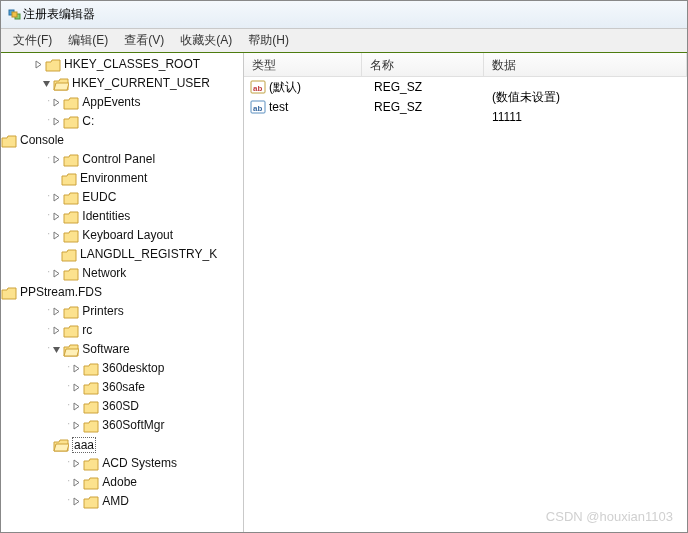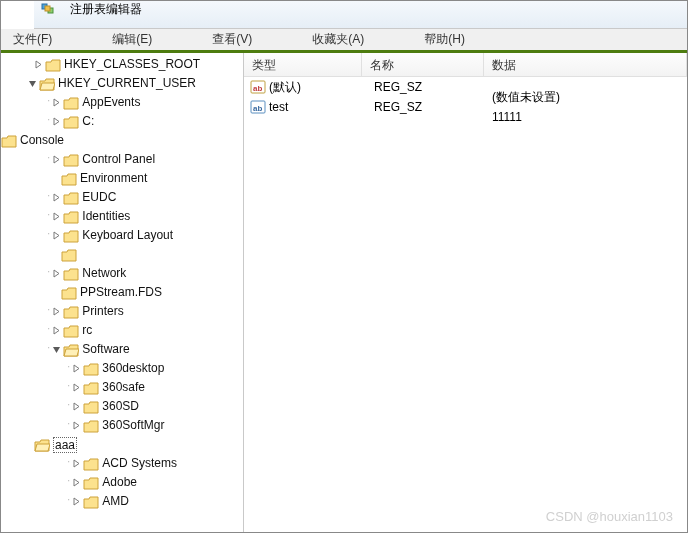--- a/index.html
+++ b/index.html
@@ -11,34 +11,32 @@
   height: 533px;
   overflow: hidden;
   border: 1px solid #888;
   position: relative;
 }
 .titlebar {
   height: 28px;
   background: linear-gradient(#f4f8fc, #e6eef6);
   border-bottom: 1px solid #c9c9c9;
   display: flex;
-  align-items: flex-start;
+  align-items: center;
   padding: 0 6px;
-  gap: 14px;
-  margin-left: 33px;
+  gap: 0;
 }
 .titlebar .app-icon svg { display: block; }
 .menubar {
   height: 24px;
   background: #f0f0f0;
-  border-bottom: 3px solid #4d7c0f;
+  border-bottom: 1px solid #4d7c0f;
   display: flex;
   align-items: center;
   padding: 0 4px;
-  gap: 44px;
 }
 .menubar .menu-item {
   padding: 2px 8px;
   cursor: default;
   color: #333;
 }
 .content {
   display: flex;
   height: calc(100% - 52px);
 }
@@ -167,21 +165,21 @@
           </svg>
         </span>
       <span class="folder-icon">
           <svg width="16" height="13">
             <path d="M1 3 L6 3 L7 1 L15 1 L15 12 L1 12 Z" fill="#fce28e" stroke="#cda23a"></path>
           </svg>
         </span>
       <span class="label">HKEY_CLASSES_ROOT</span>
     </div>
 
-    <div class="tree-row" style="padding-left:24px">
+    <div class="tree-row" style="padding-left:38px">
       <span class="expander">
           <svg width="9" height="9">
             <path d="M1 2 L8 2 L4.5 8 Z" fill="#5a5a5a"></path>
           </svg>
         </span>
       <span class="folder-icon">
           <svg width="16" height="13">
             <path d="M1 3 L6 3 L7 1 L15 1 L15 12 L1 12 Z" fill="#fce28e" stroke="#cda23a"></path>
             <path d="M3 5 L16 5 L14 12 L1 12 Z" fill="#fff0b8" stroke="#cda23a"></path>
           </svg>
@@ -296,38 +294,39 @@
         </span>
       <span class="label">Keyboard Layout</span>
     </div>
 
     <div class="tree-row" style="padding-left:60px">
       <span class="folder-icon">
           <svg width="16" height="13">
             <path d="M1 3 L6 3 L7 1 L15 1 L15 12 L1 12 Z" fill="#fce28e" stroke="#cda23a"></path>
           </svg>
         </span>
+      <span class="label">LANGDLL_REGISTRY_K</span>
     </div>
 
     <div class="tree-row" style="padding-left:46px">
       <span class="dots">·</span>
       <span class="expander">
           <svg width="9" height="9">
             <path d="M2 1 L7 4.5 L2 8 Z" fill="none" stroke="#7a7a7a"></path>
           </svg>
         </span>
       <span class="folder-icon">
           <svg width="16" height="13">
             <path d="M1 3 L6 3 L7 1 L15 1 L15 12 L1 12 Z" fill="#fce28e" stroke="#cda23a"></path>
           </svg>
         </span>
       <span class="label">Network</span>
     </div>
 
-    <div class="tree-row" style="padding-left:60px">
+    <div class="tree-row" style="">
       <span class="folder-icon">
           <svg width="16" height="13">
             <path d="M1 3 L6 3 L7 1 L15 1 L15 12 L1 12 Z" fill="#fce28e" stroke="#cda23a"></path>
           </svg>
         </span>
       <span class="label">PPStream.FDS</span>
     </div>
 
     <div class="tree-row" style="padding-left:46px">
       <span class="dots">·</span>
@@ -428,21 +427,21 @@
           </svg>
         </span>
       <span class="folder-icon">
           <svg width="16" height="13">
             <path d="M1 3 L6 3 L7 1 L15 1 L15 12 L1 12 Z" fill="#fce28e" stroke="#cda23a"></path>
           </svg>
         </span>
       <span class="label">360SoftMgr</span>
     </div>
 
-    <div class="tree-row" style="padding-left:33px">
+    <div class="tree-row" style="padding-left:52px">
       <span class="folder-icon">
           <svg width="16" height="13">
             <path d="M1 3 L6 3 L7 1 L15 1 L15 12 L1 12 Z" fill="#fce28e" stroke="#cda23a"></path>
             <path d="M3 5 L16 5 L14 12 L1 12 Z" fill="#fff0b8" stroke="#cda23a"></path>
           </svg>
         </span>
       <span class="label selected">aaa</span>
     </div>
 
     <div class="tree-row" style="padding-left:66px">

